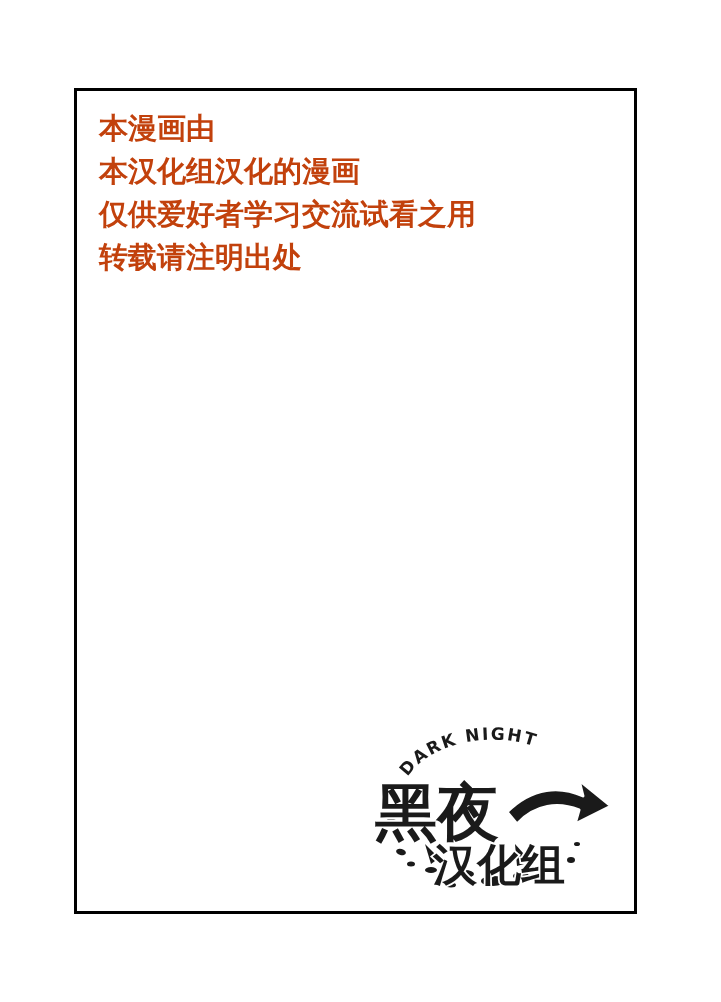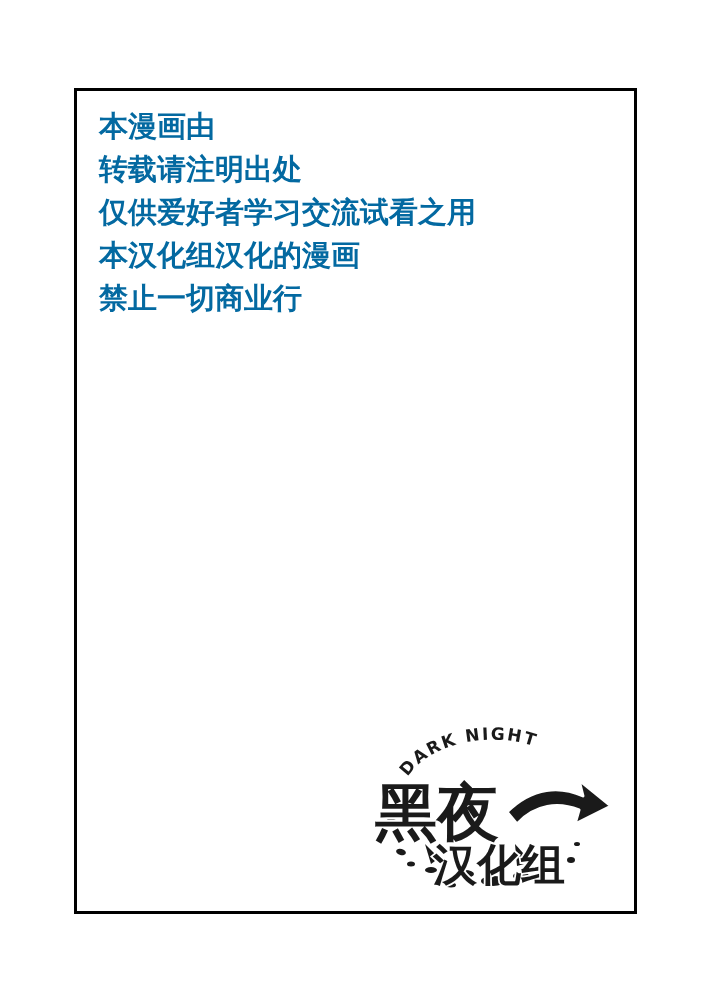--- a/index.html
+++ b/index.html
@@ -29,25 +29,25 @@
     box-sizing: border-box;
     background: #ffffff;
   }
   .notice {
     position: absolute;
     left: 22px;
     top: 16px;
     width: 510px;
   }
   .notice-line {
-    font-family: Liberation Mono, monospace;
+    font-family: Liberation Sans, sans-serif;
     font-weight: bold;
     font-size: 29px;
     line-height: 43px;
-    color: #0369a1;
+    color: #c2410c;
     white-space: nowrap;
     letter-spacing: 0px;
   }
   .notice-line.latin {
     letter-spacing: 1.5px;
   }
   
   .logo {
     position: absolute;
     right: 14px;
@@ -60,24 +60,23 @@
   }
 </style>
 </head>
 <body>
 
 <div class="page">
   <div class="frame">
 
     <div class="notice">
       <div class="notice-line">本漫画由</div>
+      <div class="notice-line">本汉化组汉化的漫画</div>
+      <div class="notice-line">仅供爱好者学习交流试看之用</div>
       <div class="notice-line">转载请注明出处</div>
-      <div class="notice-line">仅供爱好者学习交流试看之用</div>
-      <div class="notice-line">本汉化组汉化的漫画</div>
-      <div class="notice-line">禁止一切商业行</div>
     </div>
 
     <div class="logo">
       <svg viewBox="0 0 255 165" width="255" height="165" xmlns="http://www.w3.org/2000/svg">
         <defs>
           <path id="arcpath" d="M 40,58 A 92,62 0 0 1 168,22" fill="none"></path>
         </defs>
 
         <g fill="#1a1a1a">
           <ellipse cx="28" cy="92" rx="7" ry="4" transform="rotate(-20 28 92)"></ellipse>

